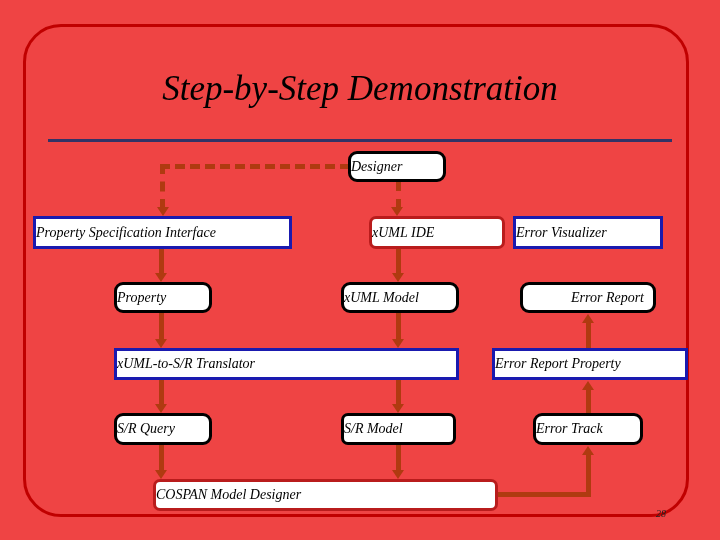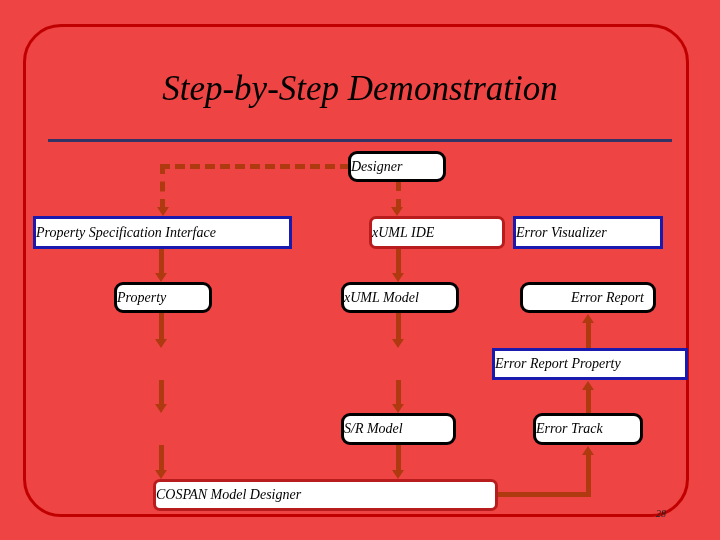--- a/index.html
+++ b/index.html
@@ -203,27 +203,33 @@
   </div>
 
   <div class="node rounded-black" style="left:341px; top:282px; width:118px; height:31px; font-size:14px;">
     <span class="lbl">xUML Model</span>
   </div>
 
   <div class="node rounded-black" style="left:520px; top:282px; width:136px; height:31px; font-size:14px;padding-left:48px;">
     <span class="lbl">Error Report</span>
   </div>
 
+  <div class="node rect-blue" style="left:114px; top:348px; width:345px; height:32px; font-size:14px;">
+    <span class="lbl">xUML-to-S/R Translator</span>
+  </div>
 
   <div class="node rect-blue" style="left:492px; top:348px; width:196px; height:32px; font-size:14px;">
     <span class="lbl">Error Report Property</span>
   </div>
 
-
-  <div class="node rounded-black" style="left:341px; top:413px; width:115px; height:32px; font-size:14px;">
+  <div class="node rounded-black" style="left:114px; top:413px; width:98px; height:32px; font-size:14px;">
+    <span class="lbl">S/R Query</span>
+  </div>
+
+  <div class="node rounded-black" style="left:341px; top:413px; width:115px; height:32px; font-size:14px;border-radius:7px;">
     <span class="lbl">S/R Model</span>
   </div>
 
   <div class="node rounded-black" style="left:533px; top:413px; width:110px; height:32px; font-size:14px;">
     <span class="lbl">Error Track</span>
   </div>
 
   <div class="node rect-gold" style="left:114px; top:479px; width:345px; height:32px; font-size:14px;">
     <span class="lbl">COSPAN Model Designer</span>
   </div>

